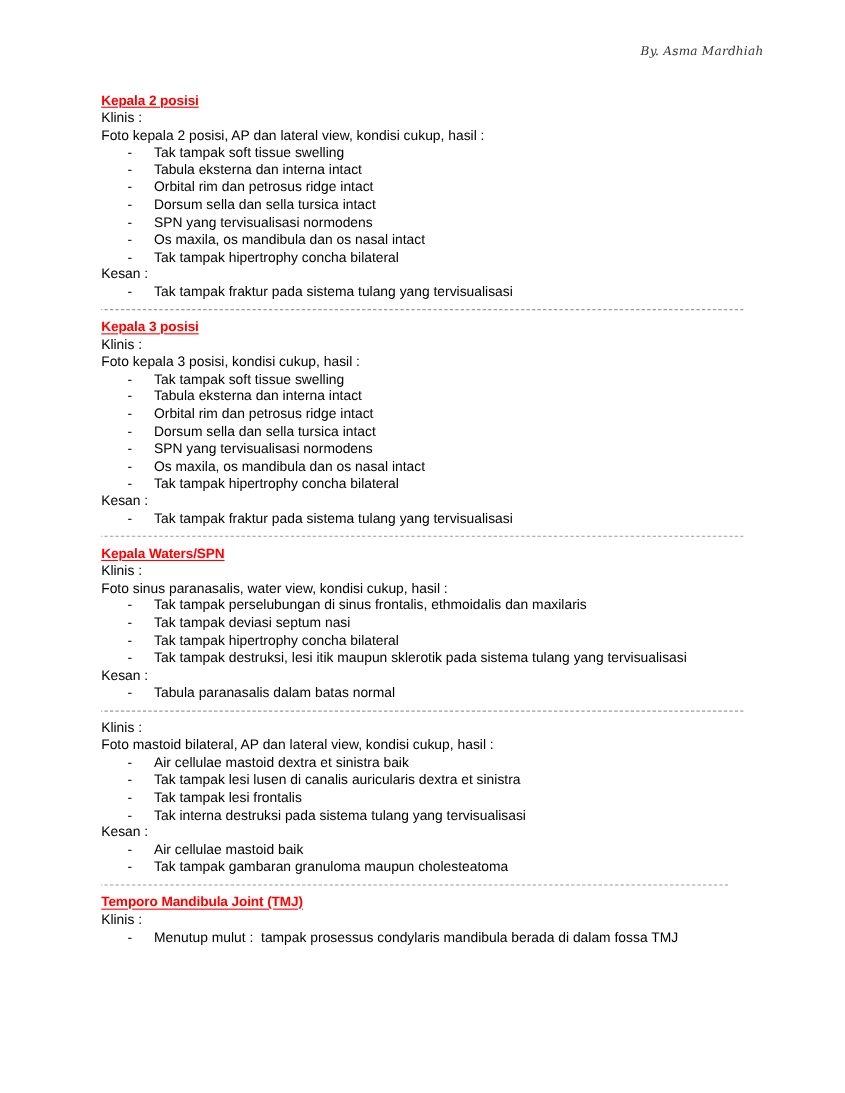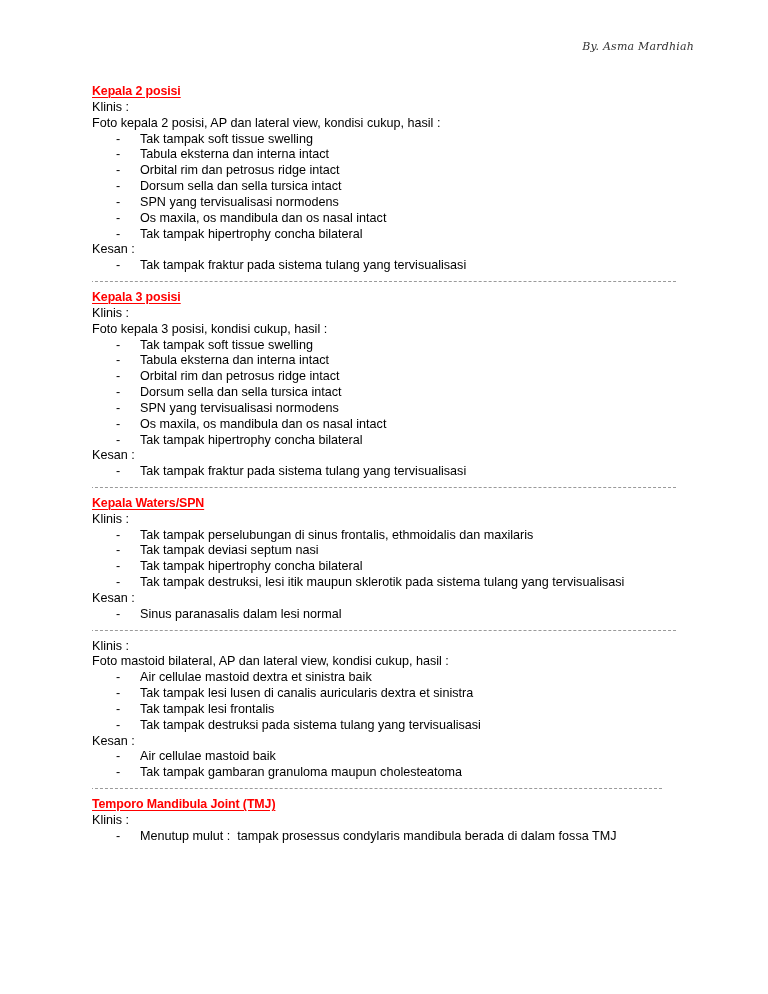--- a/index.html
+++ b/index.html
@@ -78,41 +78,42 @@
     <div class="line">Kesan :</div>
     <ul class="items">
       <li><span class="dash">-</span><span>Tak tampak fraktur pada sistema tulang yang tervisualisasi</span></li>
     </ul>
   </div>
   <div class="sep"></div>
 
   <div>
     <div class="line section-title">Kepala Waters/SPN</div>
     <div class="line">Klinis :</div>
+    <div class="line">Foto sinus paranasalis, water view, kondisi cukup, hasil :</div>
     <ul class="items">
       <li><span class="dash">-</span><span>Tak tampak perselubungan di sinus frontalis, ethmoidalis dan maxilaris</span></li>
       <li><span class="dash">-</span><span>Tak tampak deviasi septum nasi</span></li>
       <li><span class="dash">-</span><span>Tak tampak hipertrophy concha bilateral</span></li>
       <li><span class="dash">-</span><span>Tak tampak destruksi, lesi itik maupun sklerotik pada sistema tulang yang tervisualisasi</span></li>
     </ul>
     <div class="line">Kesan :</div>
     <ul class="items">
-      <li><span class="dash">-</span><span>Sinus paranasalis dalam lesi normal</span></li>
+      <li><span class="dash">-</span><span>Tabula paranasalis dalam batas normal</span></li>
     </ul>
   </div>
   <div class="sep"></div>
 
   <div>
     <div class="line">Klinis :</div>
     <div class="line">Foto mastoid bilateral, AP dan lateral view, kondisi cukup, hasil :</div>
     <ul class="items">
       <li><span class="dash">-</span><span>Air cellulae mastoid dextra et sinistra baik</span></li>
       <li><span class="dash">-</span><span>Tak tampak lesi lusen di canalis auricularis dextra et sinistra</span></li>
       <li><span class="dash">-</span><span>Tak tampak lesi frontalis</span></li>
-      <li><span class="dash">-</span><span>Tak tampak destruksi pada sistema tulang yang tervisualisasi</span></li>
+      <li><span class="dash">-</span><span>Tak interna destruksi pada sistema tulang yang tervisualisasi</span></li>
     </ul>
     <div class="line">Kesan :</div>
     <ul class="items">
       <li><span class="dash">-</span><span>Air cellulae mastoid baik</span></li>
       <li><span class="dash">-</span><span>Tak tampak gambaran granuloma maupun cholesteatoma</span></li>
     </ul>
   </div>
   <div class="sep short"></div>
 
   <div>

